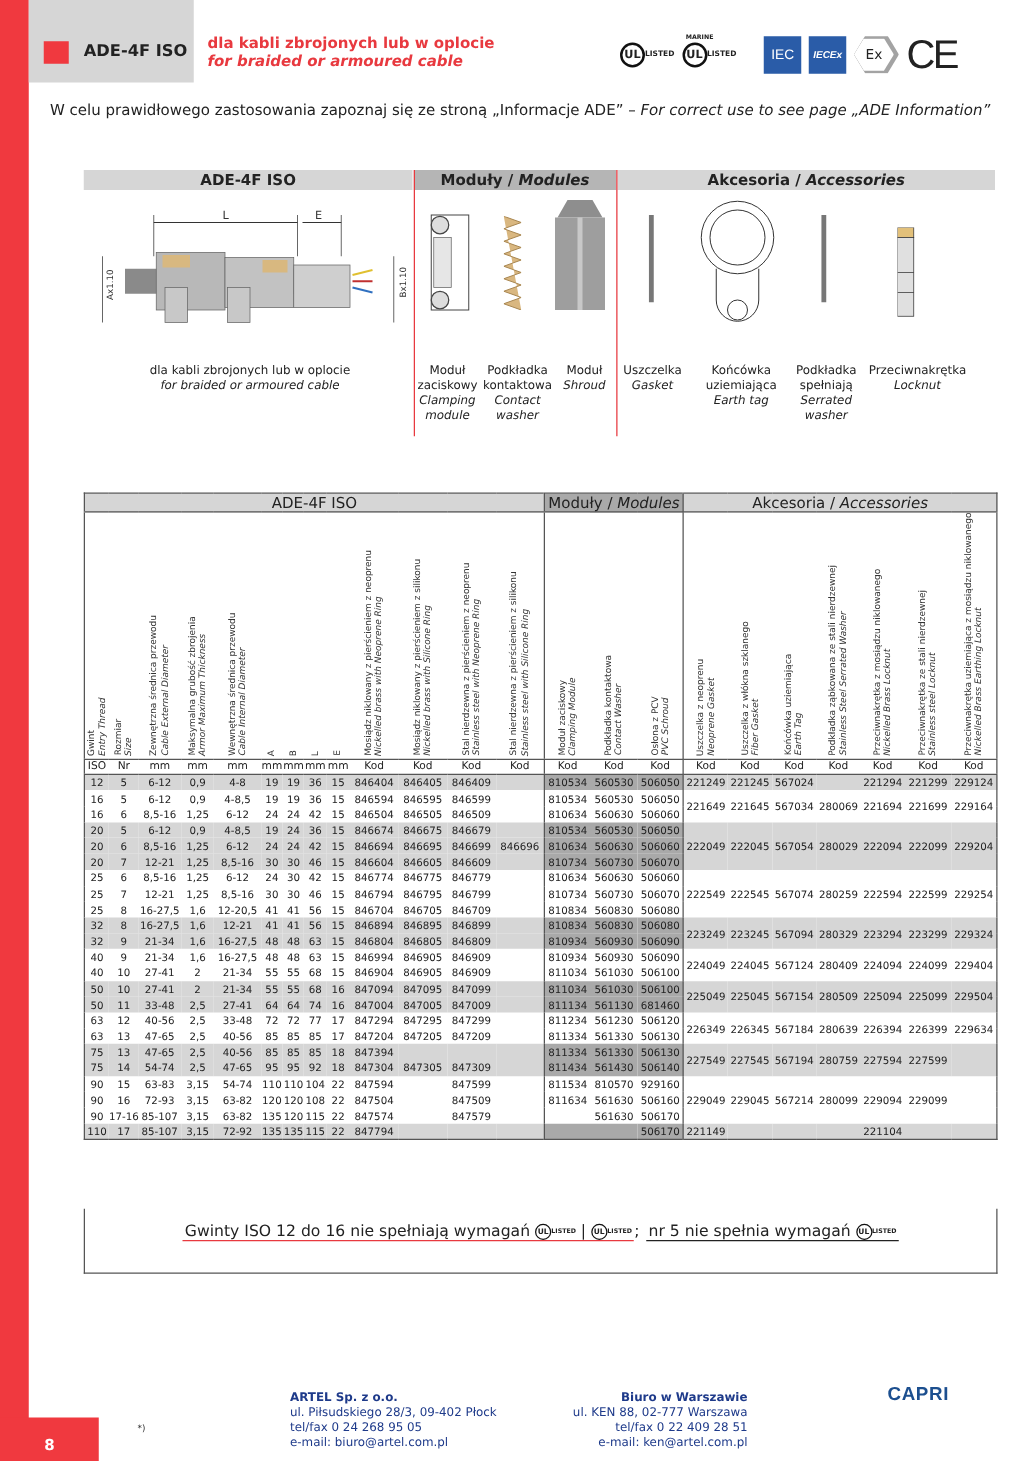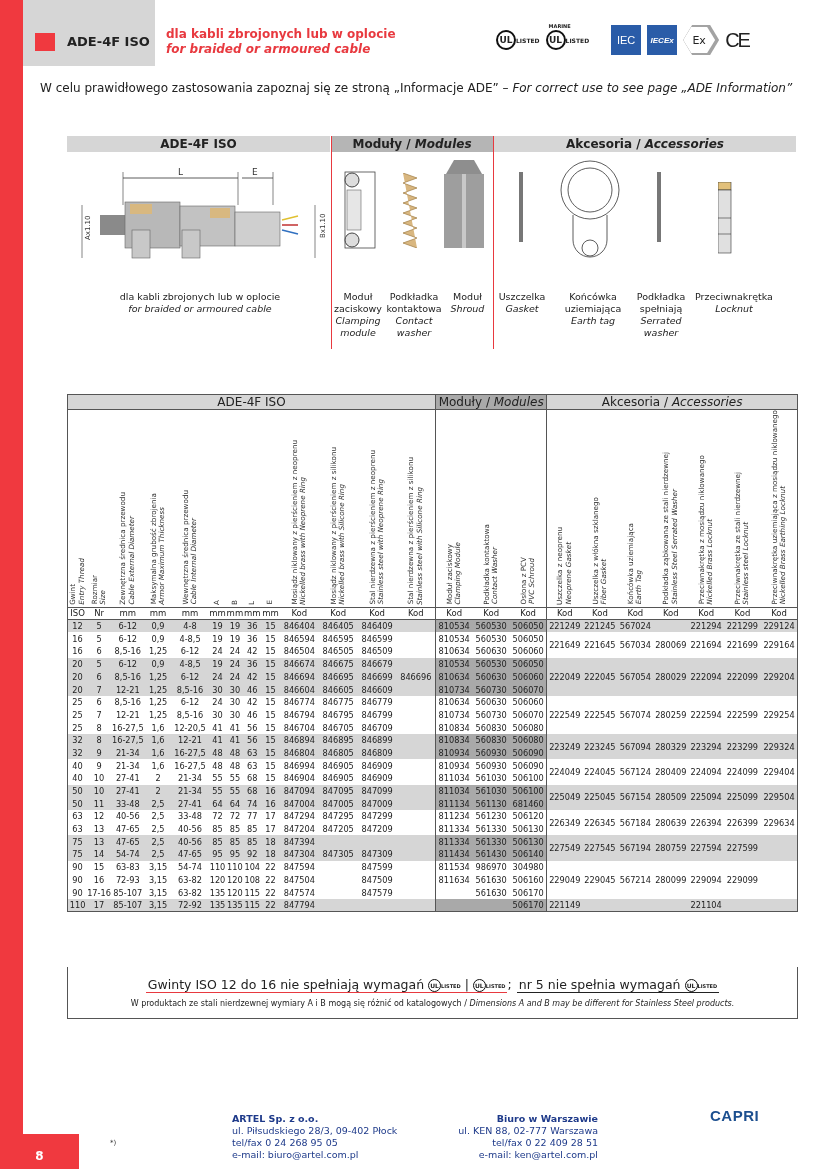--- a/index.html
+++ b/index.html
@@ -10,21 +10,21 @@
 .hdrsq{position:absolute;left:35px;top:33px;width:20px;height:18px;background:#f0393f}
 .hdrtitle{position:absolute;left:67px;top:34px;font-weight:bold;font-size:13px;color:#222}
 .sub1{position:absolute;left:166px;top:27px;font-weight:bold;font-size:12px;color:#e8393f}
 .sub2{position:absolute;left:166px;top:42px;font-weight:bold;font-style:italic;font-size:12px;color:#e8393f}
 .certs{position:absolute;left:496px;top:25px;display:flex;align-items:center;gap:6px}
 .ul{display:flex;align-items:center;font-size:6px;font-weight:bold}
 .ulc{width:20px;height:20px;border:2px solid #111;border-radius:50%;display:flex;align-items:center;justify-content:center;font-size:9px;font-weight:bold}
 .iec{width:30px;height:30px;background:#2a5ca8;color:#fff;font-size:11px;display:flex;align-items:center;justify-content:center;font-family:"Liberation Sans",sans-serif}
 .exwrap{width:36px;height:30px;background:#a3a3a3;clip-path:polygon(25% 0,75% 0,100% 50%,75% 100%,25% 100%,0 50%);display:flex;align-items:center;}
 .exin{width:32px;height:26px;background:#fff;clip-path:polygon(25% 0,75% 0,100% 50%,75% 100%,25% 100%,0 50%);display:flex;align-items:center;justify-content:center;font-size:11px}
-.ce{font-size:20px;font-family:"Liberation Sans",sans-serif;font-weight:normal;letter-spacing:-2px}
+.ce{font-size:32px;font-family:"Liberation Sans",sans-serif;font-weight:normal;letter-spacing:-2px}
 .intro{position:absolute;left:40px;top:81px;font-size:12px;color:#222}
 .intro i{font-style:italic}
 .secbar{position:absolute;top:136px;height:16px;background:#d6d6d6;font-weight:bold;font-size:12px;text-align:center;line-height:16px}
 .secbar.dark{background:#b5b5b5}
 .redline{position:absolute;width:1px;background:#e8393f}
 .illus{position:absolute}
 .cap{position:absolute;font-size:9.5px;text-align:center;line-height:12px;color:#222}
 .cap i{display:block;font-style:italic}
 table.main{position:absolute;left:67px;top:394px;width:731px;border-collapse:collapse;font-size:8.2px;border:1px solid #555}
 table.main td,table.main th{text-align:center;padding:0;height:12.7px;white-space:nowrap;font-weight:normal}
@@ -652,22 +652,22 @@
         <td class="">54-74</td>
         <td class="">110</td>
         <td class="">110</td>
         <td class="">104</td>
         <td class="">22</td>
         <td class="">847594</td>
         <td class=""></td>
         <td class="">847599</td>
         <td class=""></td>
         <td class="mcol">811534</td>
-        <td class="">986970</td>
-        <td class="mcolr">304980</td>
+        <td class="">810570</td>
+        <td class="mcolr">929160</td>
         <td rowspan="3">229049</td>
         <td rowspan="3">229045</td>
         <td rowspan="3">567214</td>
         <td rowspan="3">280099</td>
         <td rowspan="3">229094</td>
         <td rowspan="3">229099</td>
         <td rowspan="3"></td>
       </tr>
       <tr>
         <td class="">90</td>
@@ -731,21 +731,20 @@
         <td rowspan="1" class="g"></td>
       </tr>
     </tbody>
 </table>
 
 <div class="notes">
   <div>
     <span class="n1"><span>Gwinty ISO 12 do 16 nie spełniają wymagań</span> <span class="ulmini">UL</span><span class="ulmt">LISTED</span> | <span class="ulmini">UL</span><span class="ulmt">LISTED</span></span><span style="font-size:12.5px">;</span>
     <span class="n1b"><span>nr 5 nie spełnia wymagań</span> <span class="ulmini">UL</span><span class="ulmt">LISTED</span></span>
   </div>
-  <div class="n2"><span>W produktach ze stali nierdzewnej wymiary A i B mogą się różnić od katalogowych / </span><i>Dimensions A and B may be different for Stainless Steel products.</i></div>
 </div>
 
 <div class="pagebox">8</div>
 <div class="footstar">*)</div>
 <div class="foot" style="left:232px;top:1113px">
   <div><b>ARTEL Sp. z o.o.</b></div>
   <div>ul. Piłsudskiego 28/3, 09-402 Płock</div>
   <div>tel/fax 0 24 268 95 05</div>
   <div>e-mail: biuro@artel.com.pl</div>
 </div>

